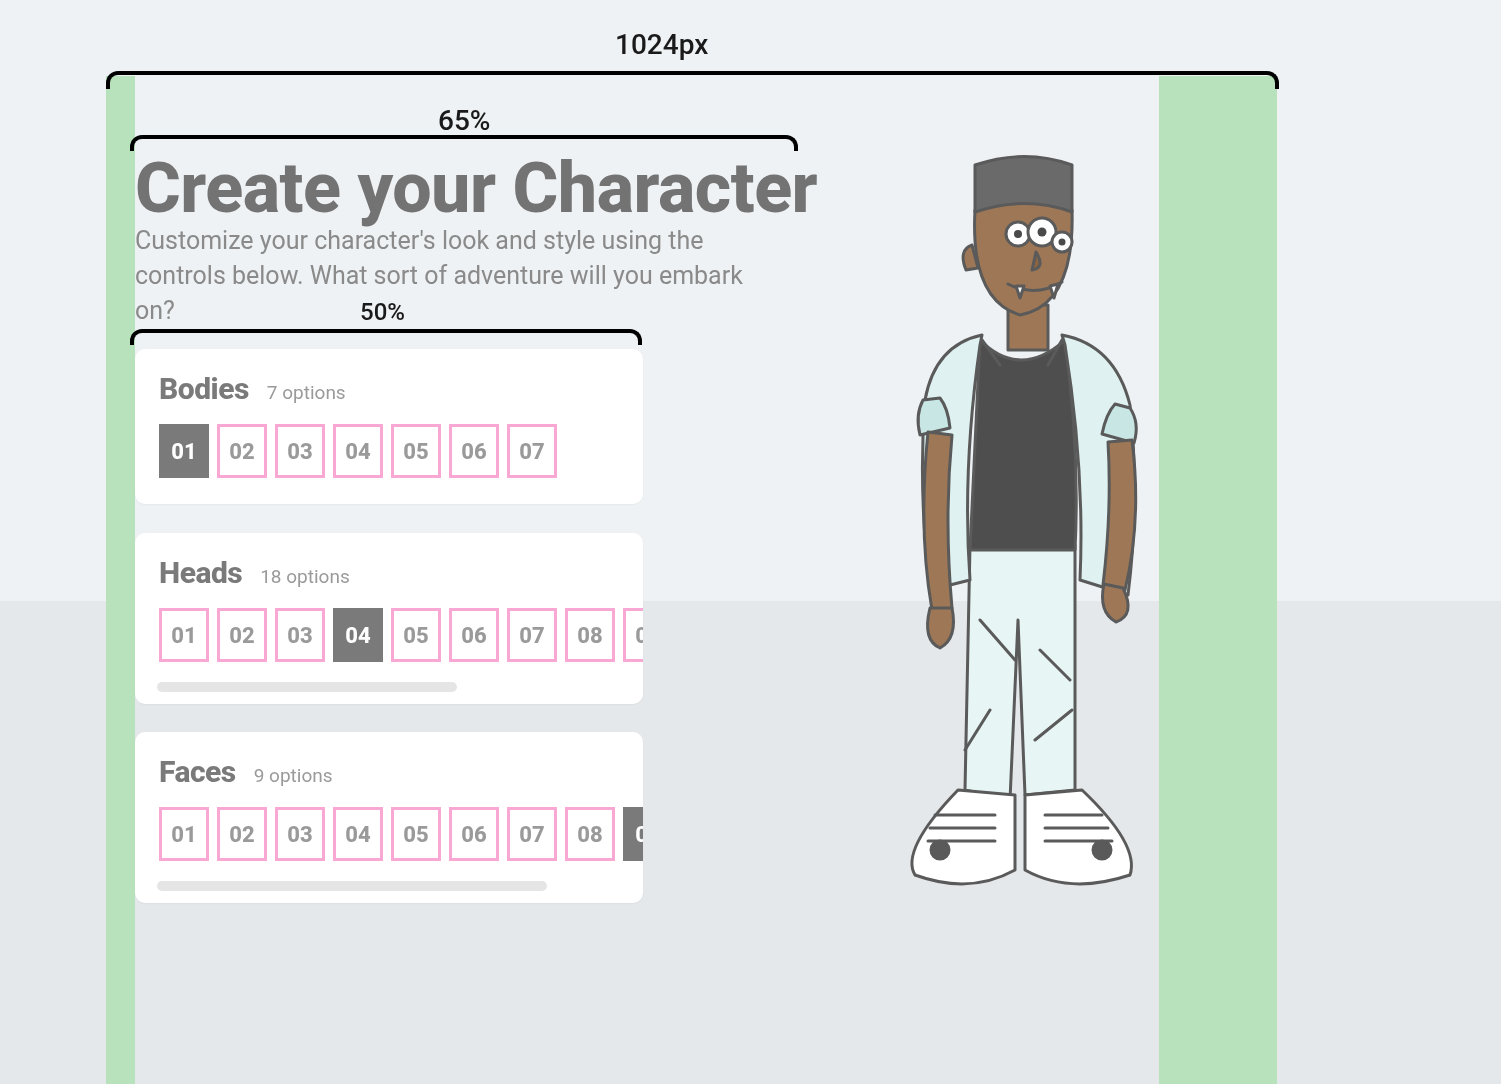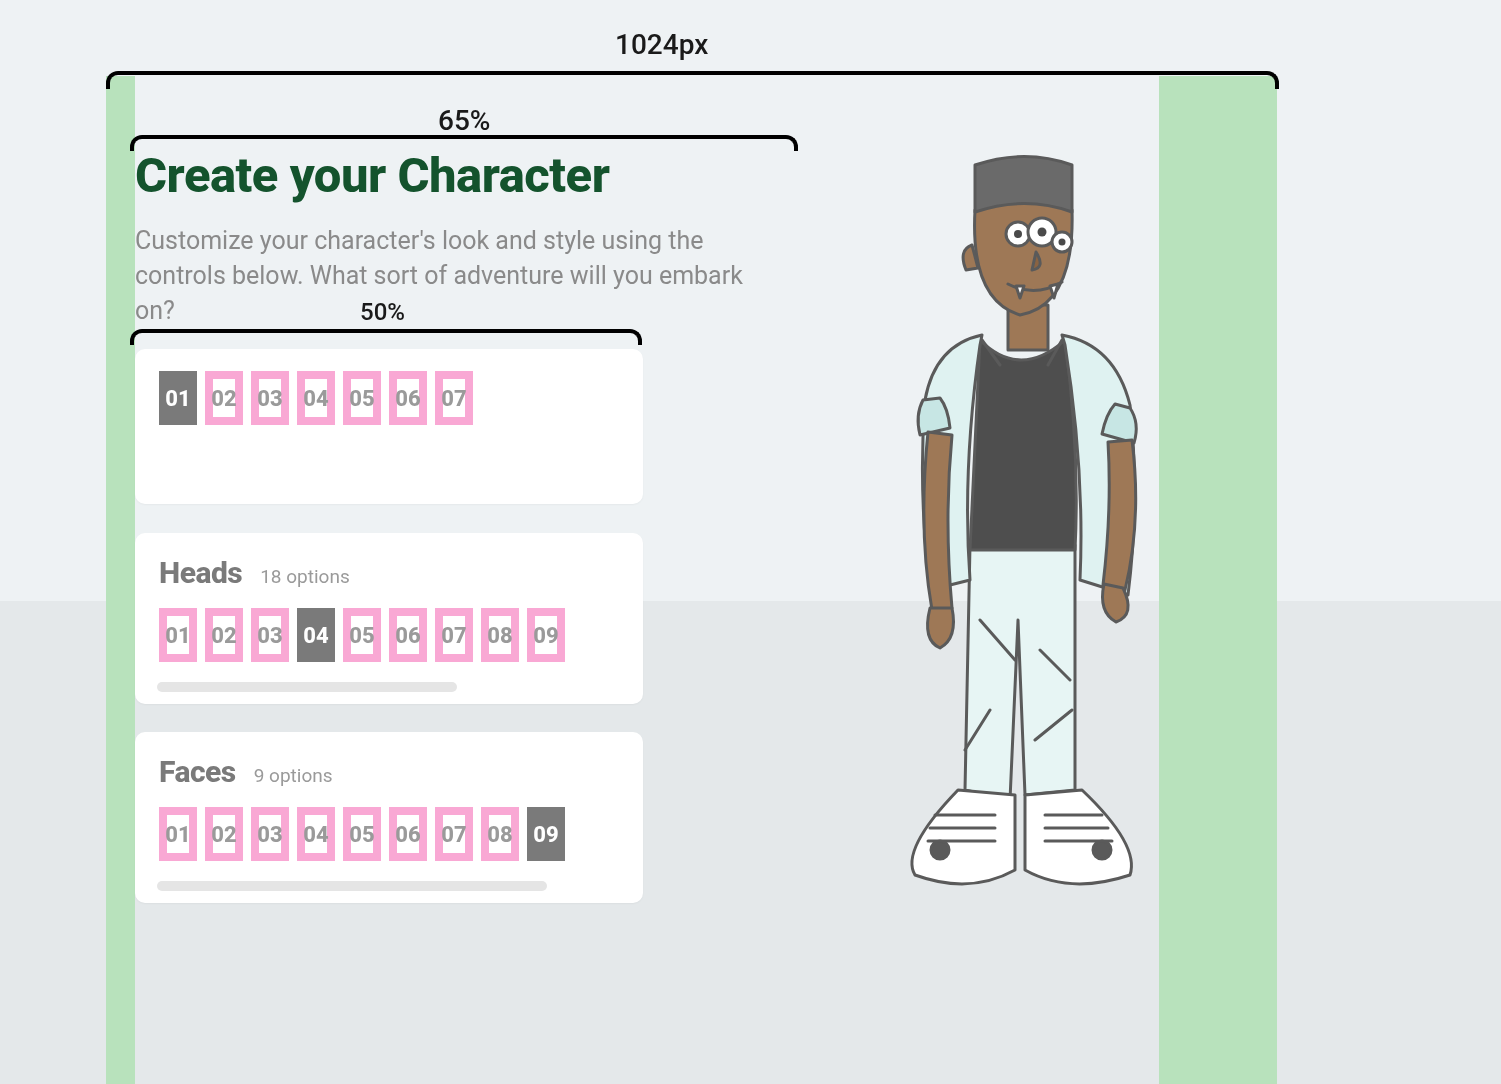--- a/index.html
+++ b/index.html
@@ -93,23 +93,23 @@
       left: 1159px;
       top: 76px;
       width: 118px;
       bottom: 0;
       background: #b8e2bc;
     }
     .page-title {
       position: absolute;
       left: 135px;
       top: 147px;
-      font-size: 49px;
+      font-size: 70px;
       font-weight: 800;
-      color: #14532d;
+      color: #737373;
       letter-spacing: -0.5px;
     }
     .page-subtitle {
       position: absolute;
       left: 135px;
       top: 223px;
       width: 640px;
       font-size: 25px;
       font-weight: 400;
       color: #8a8a8a;
@@ -143,23 +143,23 @@
     .panel-count {
       font-size: 19px;
       color: #9a9a9a;
       font-weight: 400;
     }
     .option-row {
       display: flex;
       gap: 8px;
     }
     .option {
-      width: 38px;
+      width: 50px;
       height: 54px;
-      border: 8px solid #f9a8d4;
+      border: 3px solid #f9a8d4;
       display: flex;
       align-items: center;
       justify-content: center;
       font-size: 22px;
       font-weight: 800;
       color: #9a9a9a;
       flex-shrink: 0;
       cursor: pointer;
       background: #fff;
     }
@@ -199,20 +199,24 @@
 <div class="dim-label-65">65%</div>
 <div class="bracket-65"></div>
 
 <div class="dim-label-50">50%</div>
 <div class="bracket-50"></div>
 
 <h1 class="page-title">Create your Character</h1>
 <p class="page-subtitle">Customize your character's look and style using the controls below. What sort of adventure will you embark on?</p>
 
 <div class="panel panel-bodies">
+  <div class="panel-header">
+    <span class="panel-title">Bodies</span>
+    <span class="panel-count">7 options</span>
+  </div>
   <div class="option-row">
       <div class="option selected">01</div>
       <div class="option">02</div>
       <div class="option">03</div>
       <div class="option">04</div>
       <div class="option">05</div>
       <div class="option">06</div>
       <div class="option">07</div>
     </div>
 </div>

